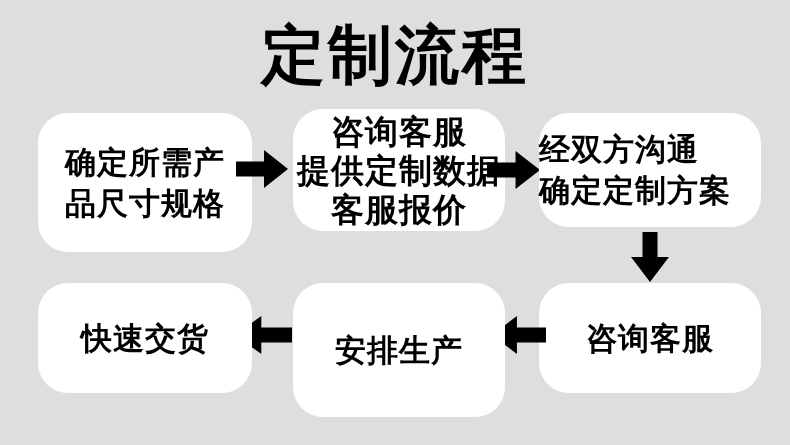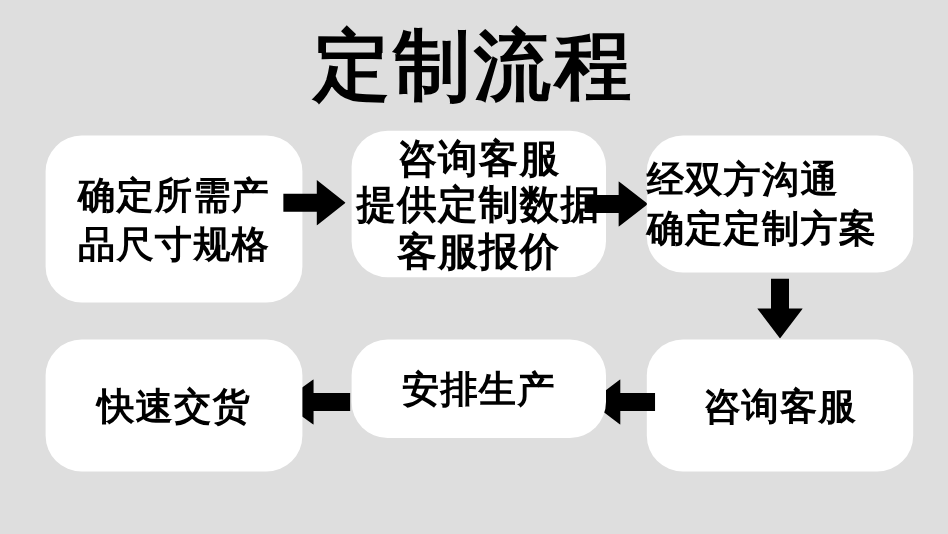--- a/index.html
+++ b/index.html
@@ -44,21 +44,21 @@
     letter-spacing:1px;
     line-height:41px;
     color:var(--ink);
     box-sizing:border-box;
     text-align:center;
   }
   .box-1{left:38px;  top:113px; width:214px; height:139px;}
   .box-2{left:293px; top:109px; width:212px; height:122px; font-size:33px; line-height:39px;}
   .box-3{left:539px; top:113px; width:222px; height:114px; align-items:flex-start; text-align:left;}
   .box-4{left:539px; top:283px; width:222px; height:110px;}
-  .box-5{left:293px; top:283px; width:212px; height:82px;}
+  .box-5{left:293px; top:283px; width:212px; height:134px;}
   .box-6{left:38px;  top:283px; width:214px; height:110px;}
   .arrow{
     position:absolute;
     color:var(--ink);
   }
   .arrow svg{display:block;width:100%;height:100%;}
   .arrow-1{left:236px; top:150px; width:52px; height:38px;}
   .arrow-2{left:487px; top:151px; width:53px; height:38px;}
   .arrow-3{left:631px; top:232px; width:38px; height:50px;}
   .arrow-4{left:492px; top:316px; width:54px; height:38px;}

